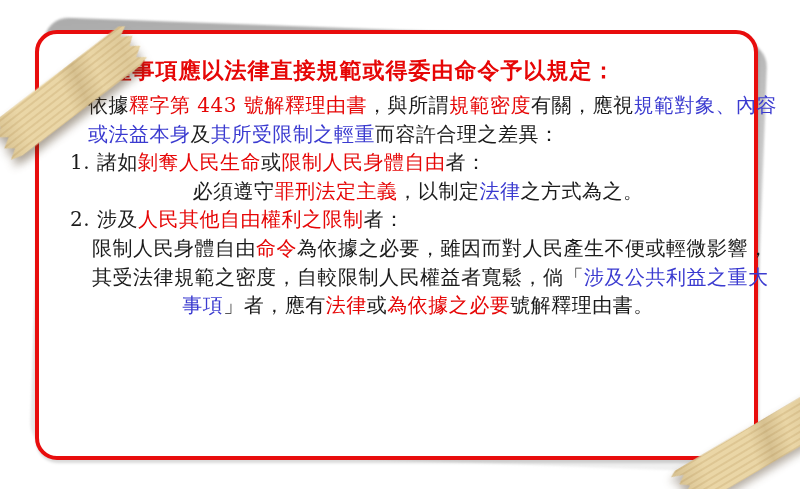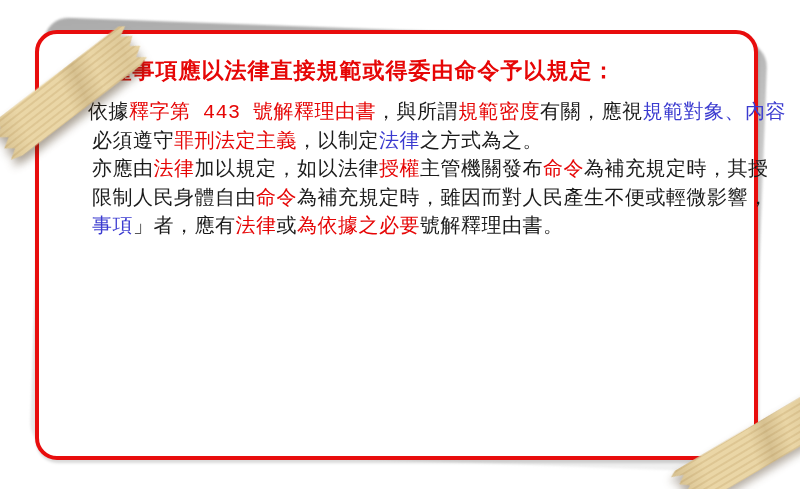--- a/index.html
+++ b/index.html
@@ -41,31 +41,31 @@
   }
   .title{
     color:var(--accent-red);
     font-weight:bold;
     font-size:22px;
     line-height:32px;
     letter-spacing:1px;
     white-space:nowrap;
   }
   .title .bullet{font-size:20px;margin-right:1px;}
-  .note-body{margin-top:12px;font-family:Liberation Mono, monospace;}
+  .note-body{margin-top:4px;}
   .line{
     font-size:20px;
     line-height:28.6px;
     letter-spacing:0.5px;
     white-space:nowrap;
     color:var(--text-black);
   }
   .line.p{margin-left:21px;}
   .line.n{margin-left:21px;text-indent:-18px;}
-  .line.c{margin-left:25px;}
+  .line.c{margin-left:25px;text-align:center;}
   .seg-black{color:var(--text-black);}
   .seg-red{color:var(--accent-red);}
   .seg-blue{color:var(--text-blue);}
   .seg-mark{color:#8a8a8a;font-size:13px;vertical-align:1px;}
   
   .tape{
     position:absolute;
     background:
       linear-gradient(105deg, rgba(125,95,45,.20), rgba(125,95,45,0) 20%,
         rgba(125,95,45,0) 48%, rgba(125,95,45,.18) 58%, rgba(125,95,45,0) 70%,
@@ -88,23 +88,26 @@
 <body>
 
 <div class="card-shadow"></div>
 
 <div class="note-card">
   <div class="title">
     <span class="bullet">●</span><span>何種事項應以法律直接規範或得委由命令予以規定：</span>
   </div>
   <div class="note-body">
       <div class="line p"><span class="seg-black">依據</span><span class="seg-red">釋字第 443 號解釋理由書</span><span class="seg-black">，與所謂</span><span class="seg-red">規範密度</span><span class="seg-black">有關，應視</span><span class="seg-blue">規範對象、內容</span></div>
+      <div class="line p"><span class="seg-blue">或法益本身</span><span class="seg-black">及</span><span class="seg-blue">其所受限制之輕重</span><span class="seg-black">而容許合理之差異：</span></div>
+      <div class="line n"><span class="seg-black">1. 諸如</span><span class="seg-red">剝奪人民生命</span><span class="seg-black">或</span><span class="seg-red">限制人民身體自由</span><span class="seg-black">者：</span></div>
       <div class="line c"><span class="seg-black">必須遵守</span><span class="seg-red">罪刑法定主義</span><span class="seg-black">，以制定</span><span class="seg-blue">法律</span><span class="seg-black">之方式為之。</span></div>
-      <div class="line c"><span class="seg-black">亦應由</span><span class="seg-red">法律</span><span class="seg-black">加以規定，如以法律</span><span class="seg-red">授權</span><span class="seg-black">主管機關發布</span><span class="seg-red">命令</span><span class="seg-black">為補充規定時，其授</span></div>
-      <div class="line c"><span class="seg-black">限制人民身體自由</span><span class="seg-red">命令</span><span class="seg-black">為補充規定時，雖因而對人民產生不便或輕微影響，</span></div>
+      <div class="line n"><span class="seg-black">2. 涉及</span><span class="seg-red">人民其他自由權利之限制</span><span class="seg-black">者：</span></div>
+      <div class="line c"><span class="seg-black">限制人民身體自由</span><span class="seg-red">命令</span><span class="seg-black">為依據之必要，雖因而對人民產生不便或輕微影響，</span></div>
+      <div class="line c"><span class="seg-black">其受法律規範之密度，自較限制人民權益者寬鬆，倘「</span><span class="seg-blue">涉及公共利益之重大</span></div>
       <div class="line c"><span class="seg-blue">事項</span><span class="seg-black">」者，應有</span><span class="seg-red">法律</span><span class="seg-black">或</span><span class="seg-red">為依據之必要</span><span class="seg-black">號解釋理由書。</span></div>
     </div>
 </div>
 
 <div class="tape-wrap tl">
   <div class="tape"></div>
 </div>
 <div class="tape-wrap br">
   <div class="tape"></div>
 </div>

